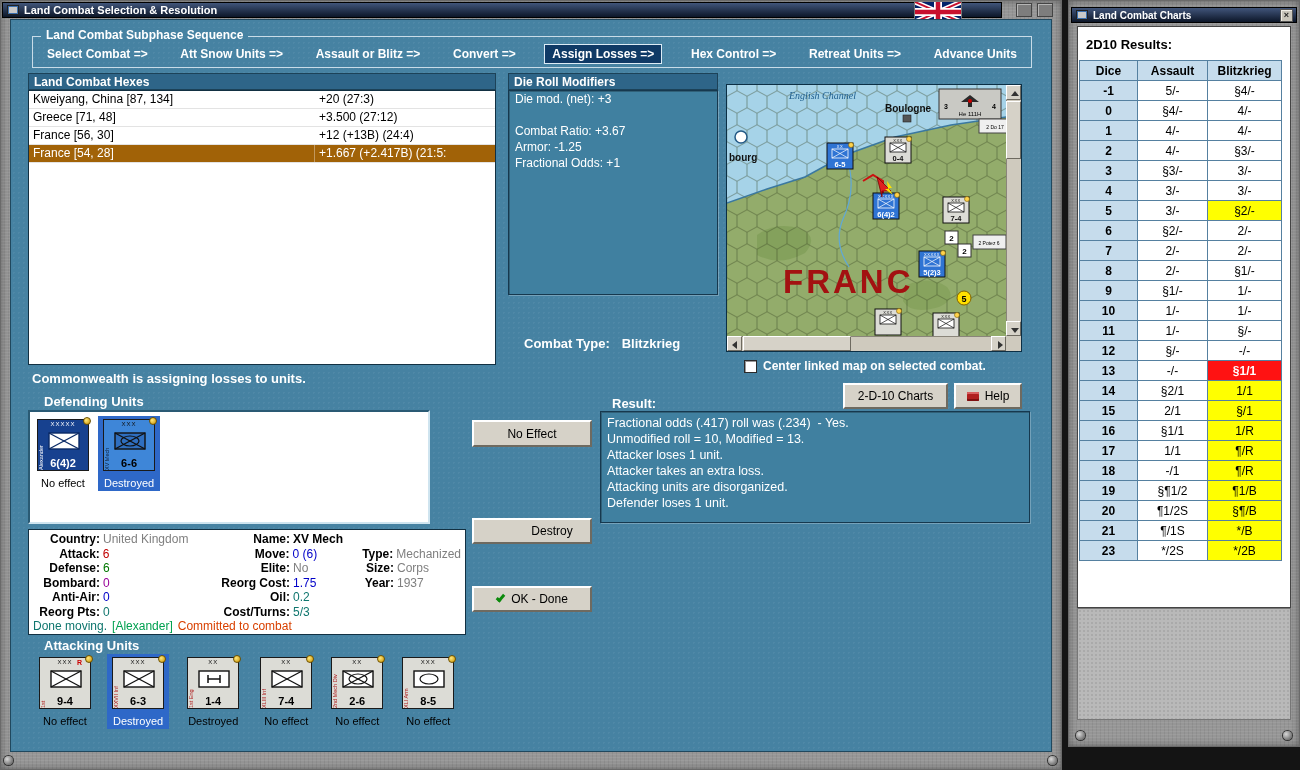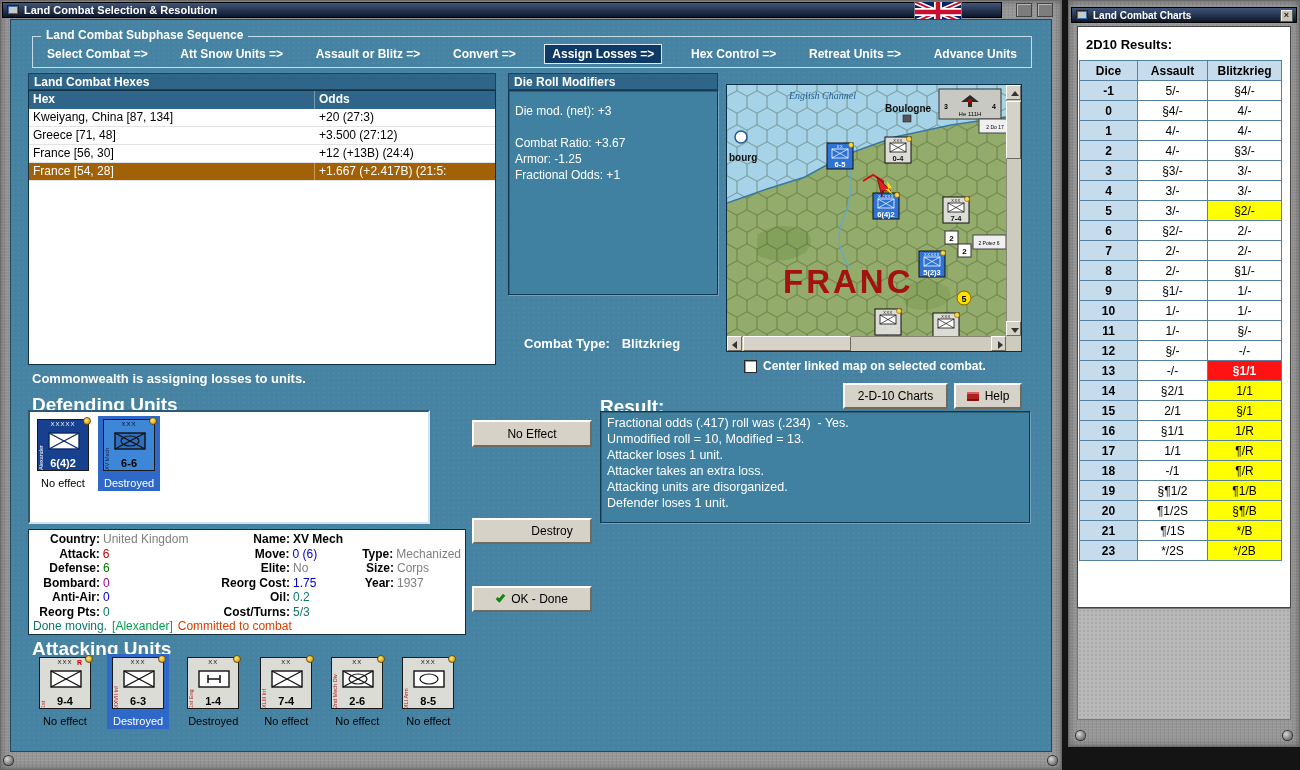--- a/index.html
+++ b/index.html
@@ -86,21 +86,21 @@
   .tri { position:absolute; width:0; height:0; }
   .sb-thumb { position:absolute; background:#d6d2c8; border:1px solid;
               border-color:#fff #6e6a60 #6e6a60 #fff; }
 
   .checkbox { position:absolute; left:744px; top:360px; width:13px; height:13px;
               background:#fff; border:1px solid #2a2a2a; box-shadow:inset 1px 1px 0 #999; }
   .checkbox-label { position:absolute; left:763px; top:359px; color:#fff;
                     font-size:12px; font-weight:bold; }
 
   .status-line { position:absolute; left:32px; top:371px; color:#fff; font-size:13px; font-weight:bold; }
-  .sec-title { position:absolute; color:#fff; font-size:19px; font-weight:bold; }
+  .sec-title { position:absolute; color:#fff; font-size:13px; font-weight:bold;margin-left:12px; }
 
   
   .def-box { position:absolute; left:28px; top:410px; width:402px; height:114px;
              background:#fff; border:2px solid; border-color:#2a5a74 #cfe4ef #cfe4ef #2a5a74; }
   .def-units { position:absolute; left:34px; top:416px; display:flex; gap:6px; }
   .att-strip { position:absolute; left:36px; top:654px; display:flex; gap:13px; }
   .unit-cell { display:flex; flex-direction:column; align-items:center; padding:3px 3px 2px 3px; }
   .unit-cell.selected { background:#2e68c8; }
   .counter { position:relative; width:52px; height:52px; border:1px solid #1a1a1a; }
   .counter.st-ger { background:#dcdcd6; }
@@ -210,24 +210,20 @@
           <div class="seq-step">Convert =&gt;</div>
           <div class="seq-step active">Assign Losses =&gt;</div>
           <div class="seq-step">Hex Control =&gt;</div>
           <div class="seq-step">Retreat Units =&gt;</div>
           <div class="seq-step">Advance Units</div>
         </div>
     </div>
 
     <div class="section-bar" style="left:28px; top:73px; width:468px;">Land Combat Hexes</div>
     <div class="hex-table">
-      <div class="hex-hrow">
-        <div class="cell-hex">Hex</div>
-        <div class="cell-odds">Odds</div>
-      </div>
       <div id="hex-body">
           <div class="hex-row">
             <div class="cell-hex">Kweiyang, China [87, 134]</div>
             <div class="cell-odds">+20 (27:3)</div>
           </div>
           <div class="hex-row">
             <div class="cell-hex">Greece [71, 48]</div>
             <div class="cell-odds">+3.500 (27:12)</div>
           </div>
           <div class="hex-row">
@@ -235,21 +231,21 @@
             <div class="cell-odds">+12 (+13B) (24:4)</div>
           </div>
           <div class="hex-row selected">
             <div class="cell-hex">France [54, 28]</div>
             <div class="cell-odds">+1.667 (+2.417B) (21:5:</div>
           </div>
         </div>
     </div>
 
     <div class="section-bar" style="left:508px; top:73px; width:210px;">Die Roll Modifiers</div>
-    <div class="panel-sunken" style="left:508px; top:90px; width:210px; height:205px; padding-top:12px;" id="die-panel">
+    <div class="panel-sunken" style="left:508px; top:90px; width:210px; height:205px; padding-top:0;" id="die-panel">
         <div class="pline">Die mod. (net): +3</div>
         <div class="pline"> </div>
         <div class="pline">Combat Ratio: +3.67</div>
         <div class="pline">Armor: -1.25</div>
         <div class="pline">Fractional Odds: +1</div>
       </div>
 
     <div class="combat-type">
       <span>Combat Type:</span><span class="ct-val">Blitzkrieg</span>
     </div>

